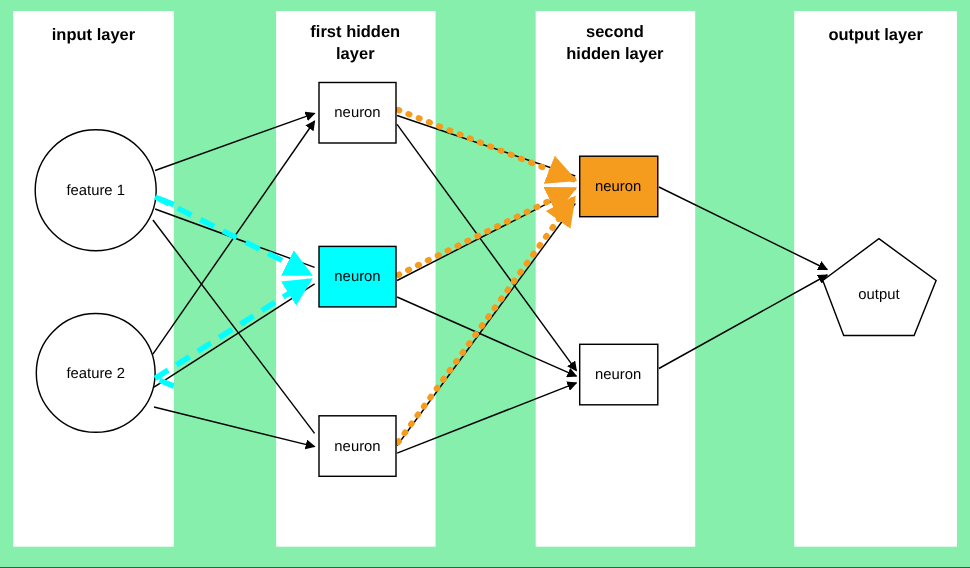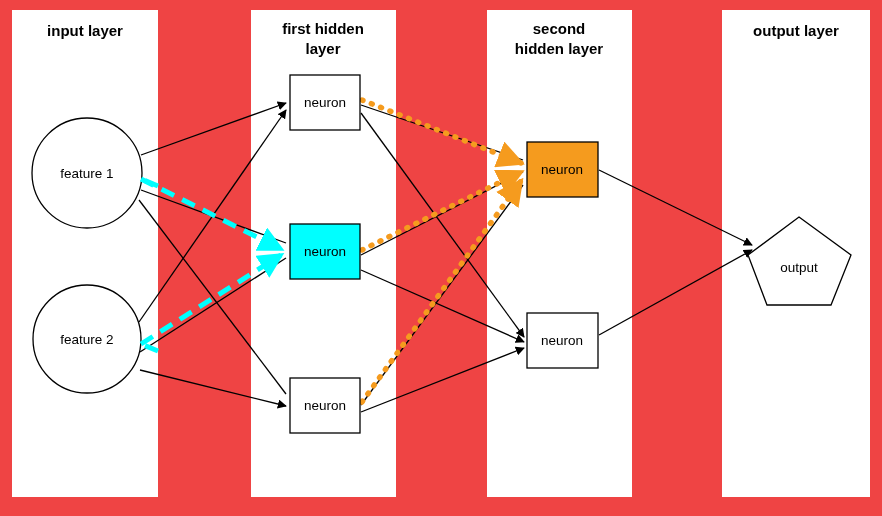--- a/index.html
+++ b/index.html
@@ -4,21 +4,21 @@
 <style>
   html, body {
     margin: 0;
     padding: 0;
     background: #000000;
   }
   #canvas {
     position: relative;
     width: 882px;
     height: 516px;
-    background: #ef4444;
+    background: #86efac;
     overflow: hidden;
     font-family: "Liberation Sans", sans-serif;
   }
   svg.diagram {
     position: absolute;
     left: 0;
     top: 0;
     width: 882px;
     height: 516px;
   }

